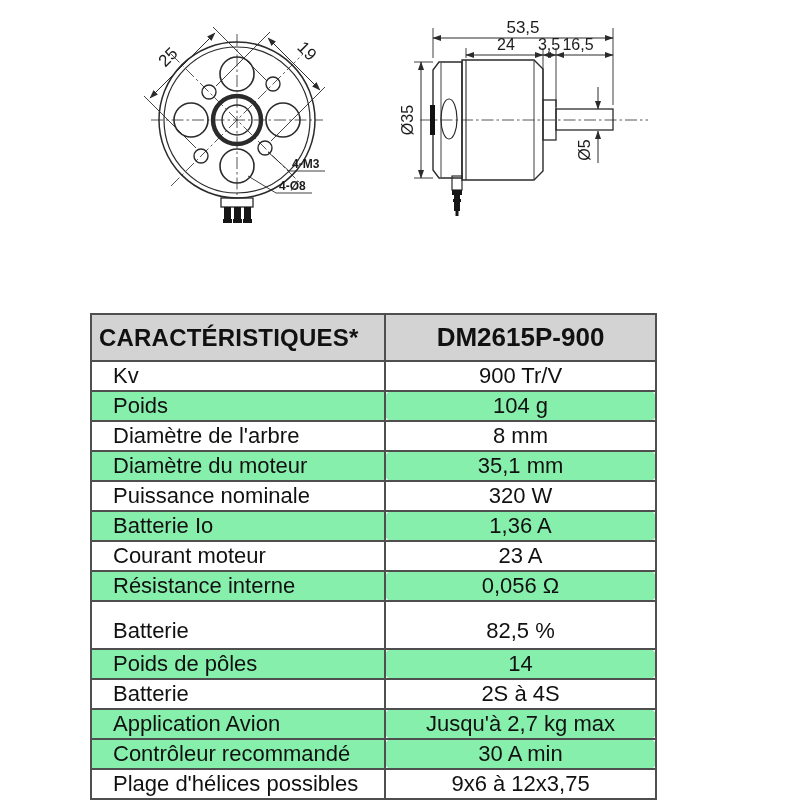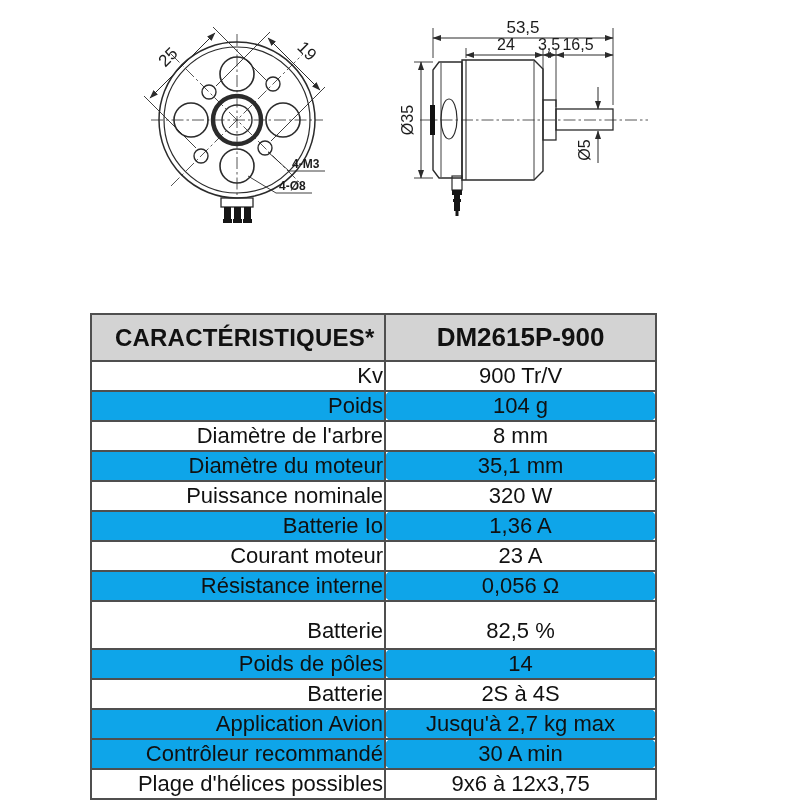--- a/index.html
+++ b/index.html
@@ -26,26 +26,26 @@
     position:absolute; left:90px; top:313px; width:567px;
     border-collapse:collapse; table-layout:fixed;
   }
   .spec-table th, .spec-table td {
     border:2px solid #4f4f4f;
     overflow:hidden; white-space:nowrap;
   }
   .col-label { width:293px; }
   .col-value { width:270px; }
   .spec-table thead th { background:#d3d3d3; height:43px; }
-  th.h-label { font-size:24px; font-weight:bold; text-align:left; padding-left:23px; letter-spacing:.2px; }
+  th.h-label { font-size:24px; font-weight:bold; text-align:left; padding-left:7px; letter-spacing:.2px; }
   th.h-value { font-size:26px; font-weight:bold; text-align:center; }
   .spec-table td { height:25px; font-size:22px; background:#ffffff; }
-  td.lbl { text-align:right; padding-left:7px; }
+  td.lbl { text-align:left; padding-left:21px; }
   td.val { text-align:center;border-radius:7px; }
-  tr.alt td { background:#0ea5e9;margin-top:15px; }
+  tr.alt td { background:#86efac;margin-top:15px; }
   tr.tall td { height:41px; vertical-align:bottom; padding-bottom:4px; }
 </style>
 </head>
 <body>
 
 <svg class="drawings" width="800" height="252" viewBox="0 0 800 252">
   <defs>
     <marker id="ah" viewBox="0 0 10 10" refX="9" refY="5" markerWidth="9" markerHeight="9" orient="auto-start-reverse">
       <path d="M0,1.6 L9.6,5 L0,8.4 Z" fill="#2b2b2b"></path>
     </marker>

